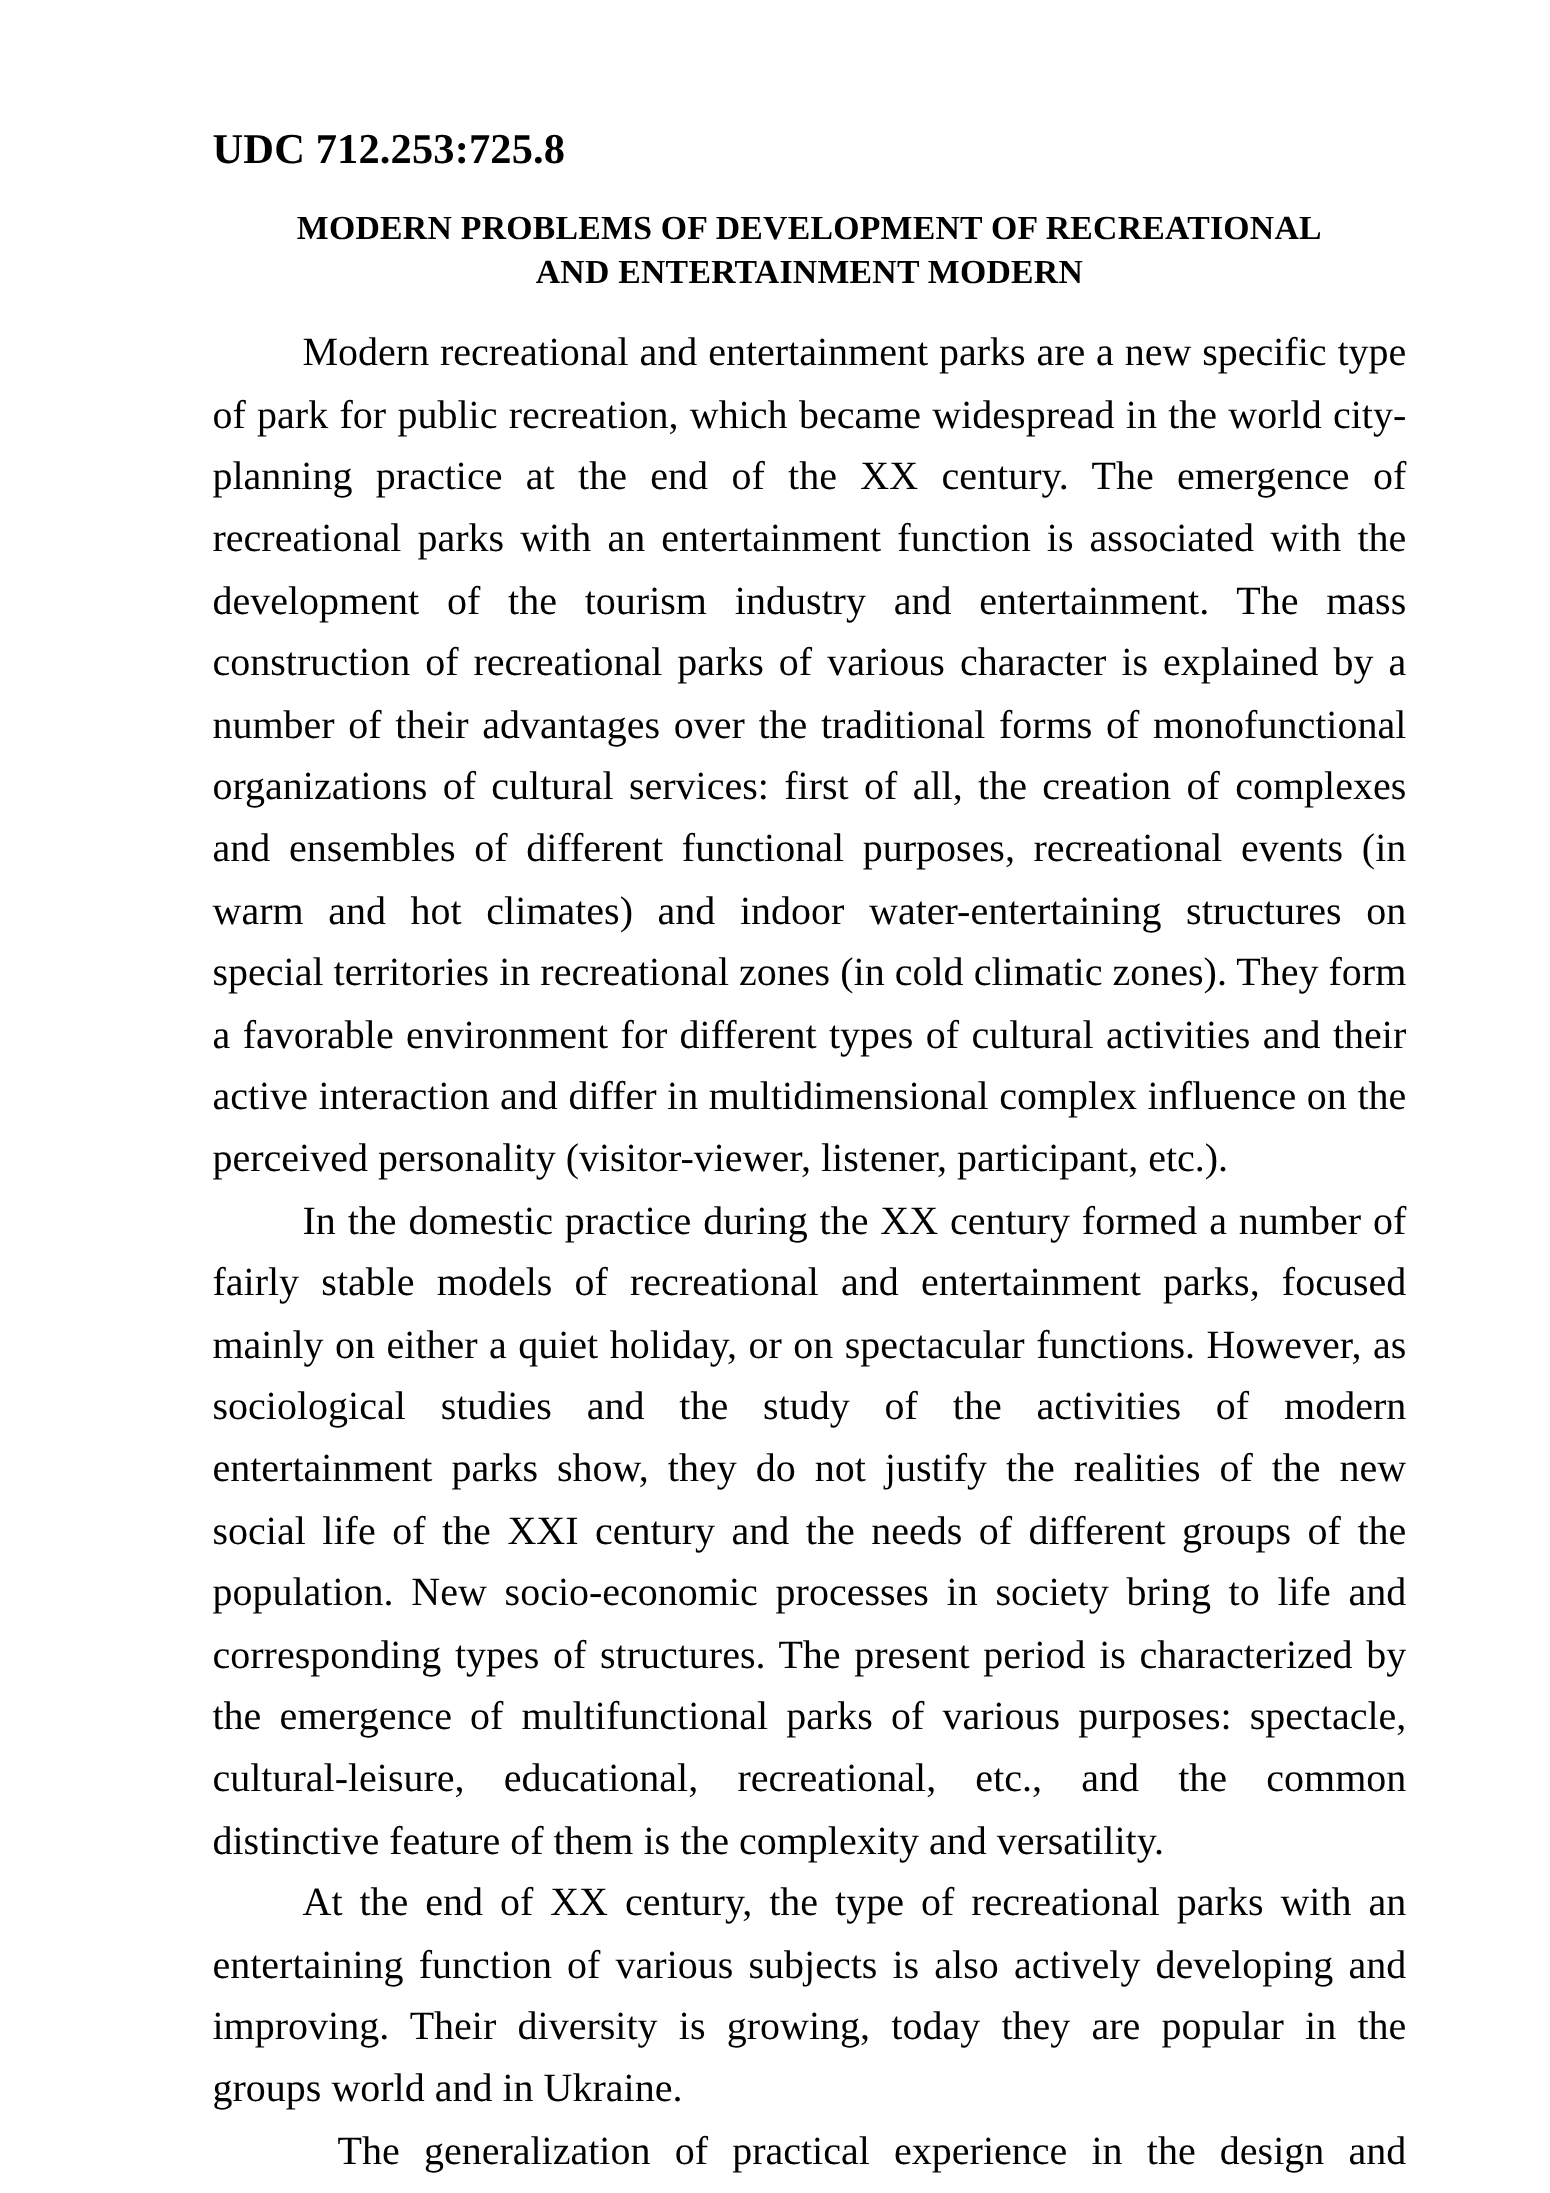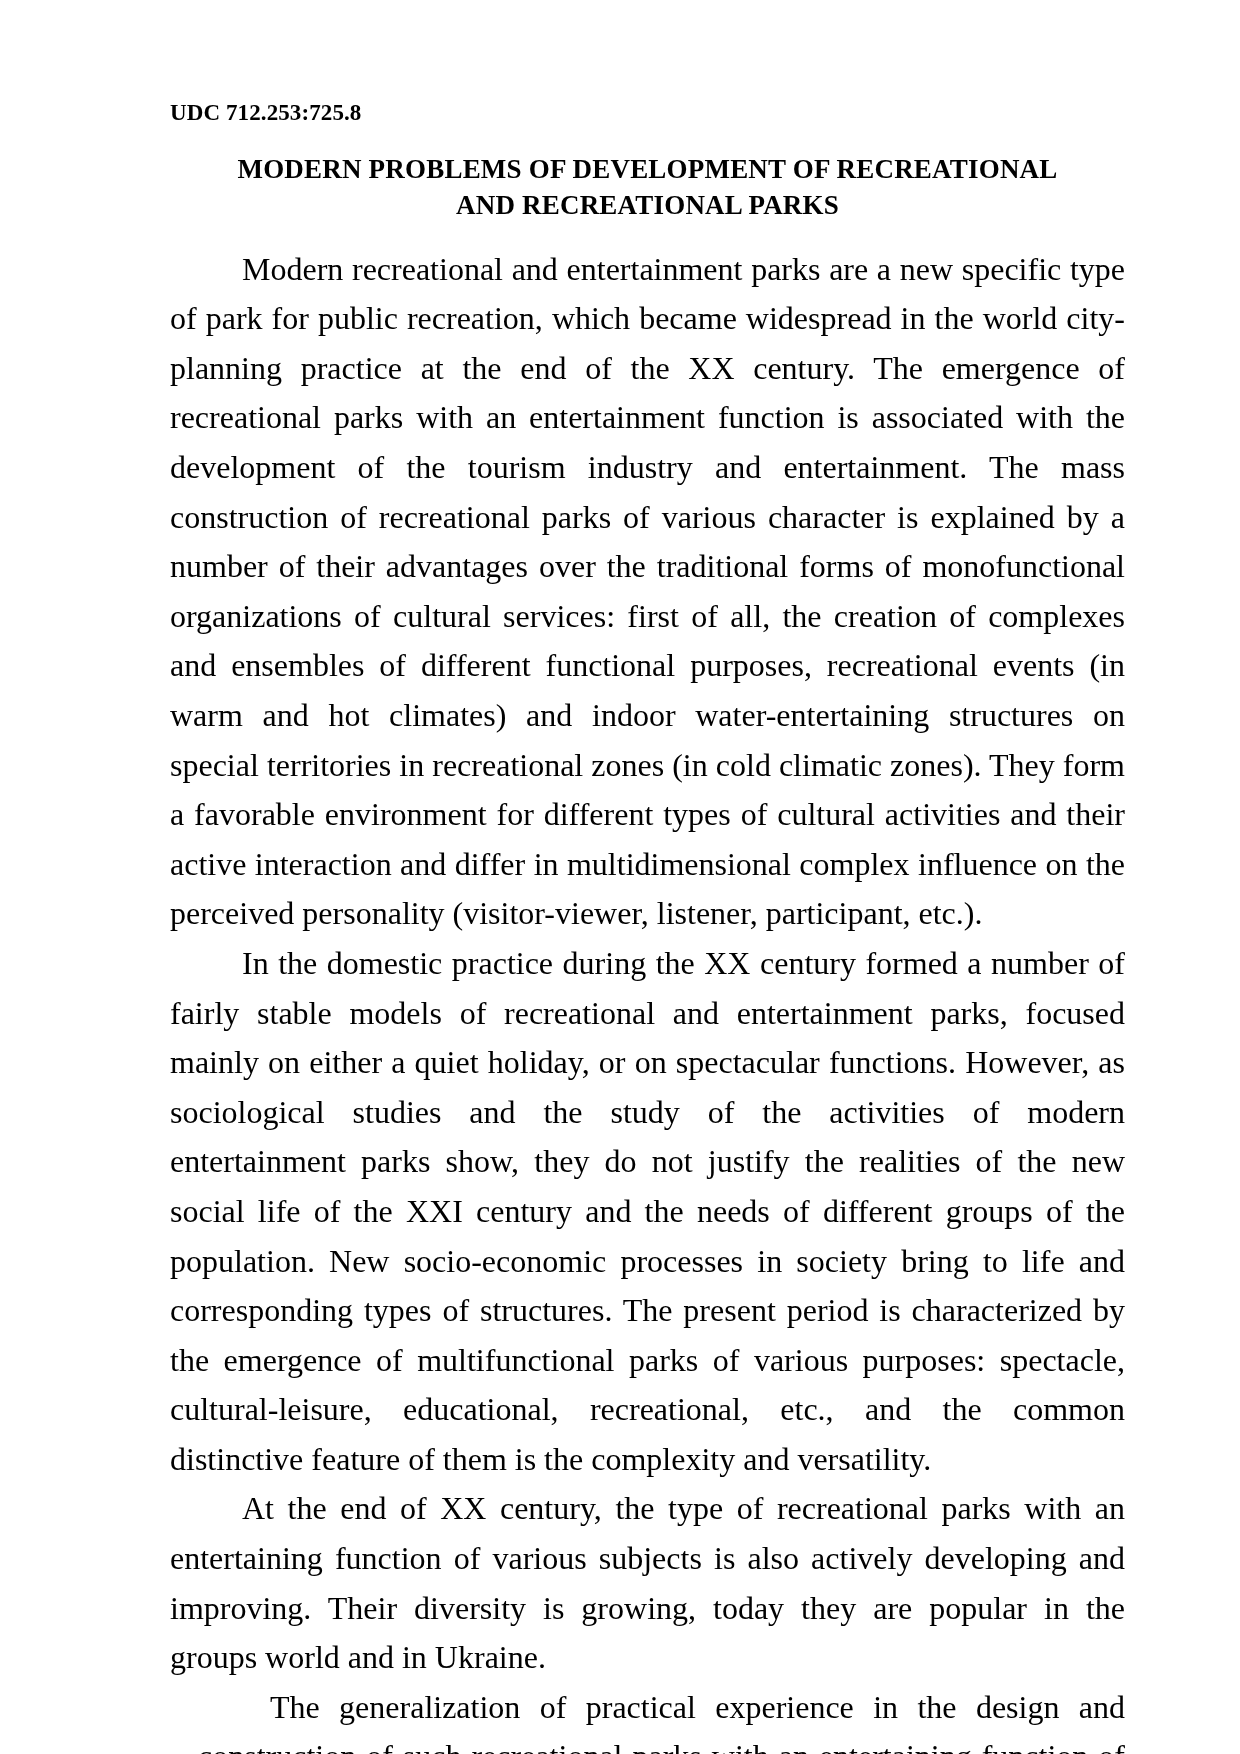--- a/index.html
+++ b/index.html
@@ -11,21 +11,21 @@
     position: relative;
     width: 1240px;
     height: 1754px;
     background: #ffffff;
     box-sizing: border-box;
     padding: 100px 115px 80px 170px;
     font-family: "Liberation Serif", "DejaVu Serif", serif;
     color: #000000;
   }
   .udc {
-    font-size: 23px;
+    font-size: 34px;
     font-weight: bold;
     letter-spacing: 0.1px;
     margin: 0 0 24px 0;
     line-height: 1.15;
   }
   .author-block {
     text-align: right;
     font-style: italic;
     font-size: 27px;
     line-height: 1.32;
@@ -62,21 +62,21 @@
 </head>
 <body>
 
 <div class="page">
 
   <div class="udc">UDC 712.253:725.8</div>
 
 
   <h1 class="title">
     <span class="title-line">MODERN PROBLEMS OF DEVELOPMENT OF RECREATIONAL</span>
-    <span class="title-line">AND RECREATIONAL PARKS</span>
+    <span class="title-line">AND ENTERTAINMENT MODERN</span>
   </h1>
 
   <div class="body-text">
     <p>Modern recreational and entertainment parks are a new specific type of park for public recreation, which became widespread in the world city-planning practice at the end of the XX century. The emergence of recreational parks with an entertainment function is associated with the development of the tourism industry and entertainment. The mass construction of recreational parks of various character is explained by a number of their advantages over the traditional forms of monofunctional organizations of cultural services: first of all, the creation of complexes and ensembles of different functional purposes, recreational events (in warm and hot climates) and indoor water-entertaining structures on special territories in recreational zones (in cold climatic zones). They form a favorable environment for different types of cultural activities and their active interaction and differ in multidimensional complex influence on the perceived personality (visitor-viewer, listener, participant, etc.).</p>
     <p>In the domestic practice during the XX century formed a number of fairly stable models of recreational and entertainment parks, focused mainly on either a quiet holiday, or on spectacular functions. However, as sociological studies and the study of the activities of modern entertainment parks show, they do not justify the realities of the new social life of the XXI century and the needs of different groups of the population. New socio-economic processes in society bring to life and corresponding types of structures. The present period is characterized by the emergence of multifunctional parks of various purposes: spectacle, cultural-leisure, educational, recreational, etc., and the common distinctive feature of them is the complexity and versatility.</p>
     <p>At the end of XX century, the type of recreational parks with an entertaining function of various subjects is also actively developing and improving. Their diversity is growing, today they are popular in the groups world and in Ukraine.</p>
     <p>The generalization of practical experience in the design and construction of such recreational parks with an entertaining function of various subjects in the world allows us to present the prospects for the development of recreational and entertainment parks as a new type of public complexes.</p>
   </div>
 
 </div>

